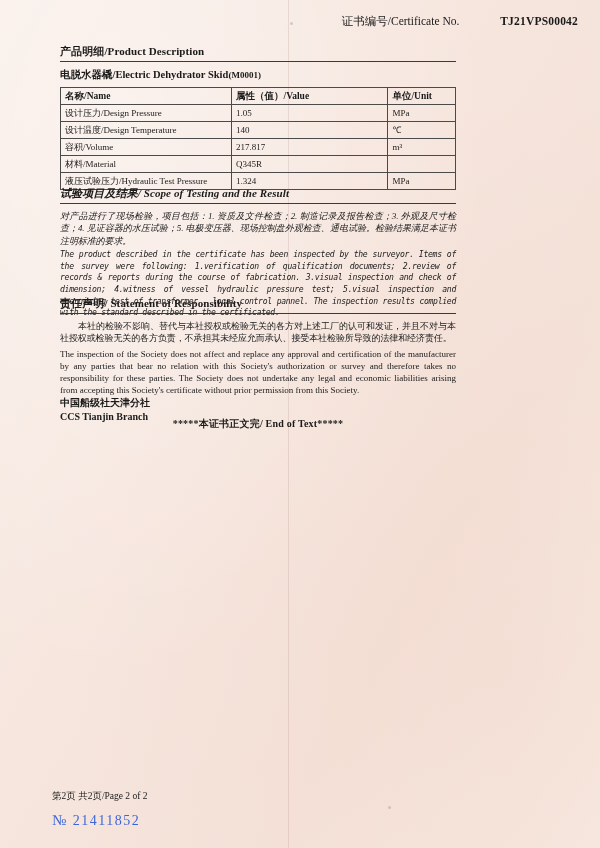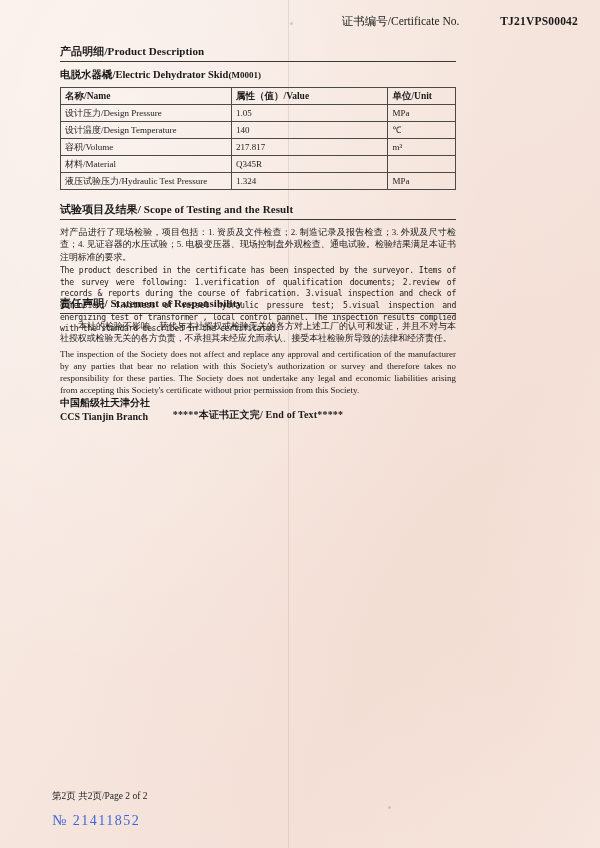--- a/index.html
+++ b/index.html
@@ -209,38 +209,38 @@
         </tr>
         <tr>
           <td>液压试验压力/Hydraulic Test Pressure</td>
           <td>1.324</td>
           <td>MPa</td>
         </tr>
       </tbody>
     </table>
   </div>
 
-  <div class="section" style="top:202px;">
+  <div class="section" style="top:186px;font-style:italic;">
     <div class="section-head">试验项目及结果/ Scope of Testing and the Result</div>
     <p class="para cn">对产品进行了现场检验，项目包括：1. 资质及文件检查；2. 制造记录及报告检查；3. 外观及尺寸检查；4. 见证容器的水压试验；5. 电极变压器、现场控制盘外观检查、通电试验。检验结果满足本证书注明标准的要求。</p>
     <p class="para en" style="margin-top:2px;">The product described in the certificate has been inspected by the surveyor. Items of the survey were following: 1.verification of qualification documents; 2.review of records &amp; reports during the course of fabrication. 3.visual inspection and check of dimension; 4.witness of vessel hydraulic pressure test; 5.visual inspection and energizing test of transformer , local control pannel. The inspection results complied with the standard described in the certificated.</p>
   </div>
 
   <div class="section" style="top:296px;">
     <div class="section-head">责任声明/ Statement of Responsibility</div>
     <p class="para cn indent">本社的检验不影响、替代与本社授权或检验无关的各方对上述工厂的认可和发证，并且不对与本社授权或检验无关的各方负责，不承担其未经应允而承认、接受本社检验所导致的法律和经济责任。</p>
     <p class="para en2" style="margin-top:3px;">The inspection of the Society does not affect and replace any approval and certification of the manufacturer by any parties that bear no relation with this Society's authorization or survey and therefore takes no responsibility for these parties. The Society does not undertake any legal and economic liabilities arising from accepting this Society's certificate without prior permission from this Society.</p>
   </div>
 
   <div class="section" style="top:396px;">
     <div class="signature">中国船级社天津分社</div>
     <div class="signature">CCS Tianjin Branch</div>
   </div>
 
-  <div class="section" style="top:404px;font-family:Liberation Serif, serif;">
+  <div class="section" style="top:413px;font-family:Liberation Serif, serif;">
     <div class="end-text" style="margin-top:4px;">*****本证书正文完/ End of Text*****</div>
   </div>
 
   <div class="page-no">第2页 共2页/Page 2 of 2</div>
 
   <div class="serial">
     <span class="no-mark">№</span>
     <span>21411852</span>
   </div>
 

